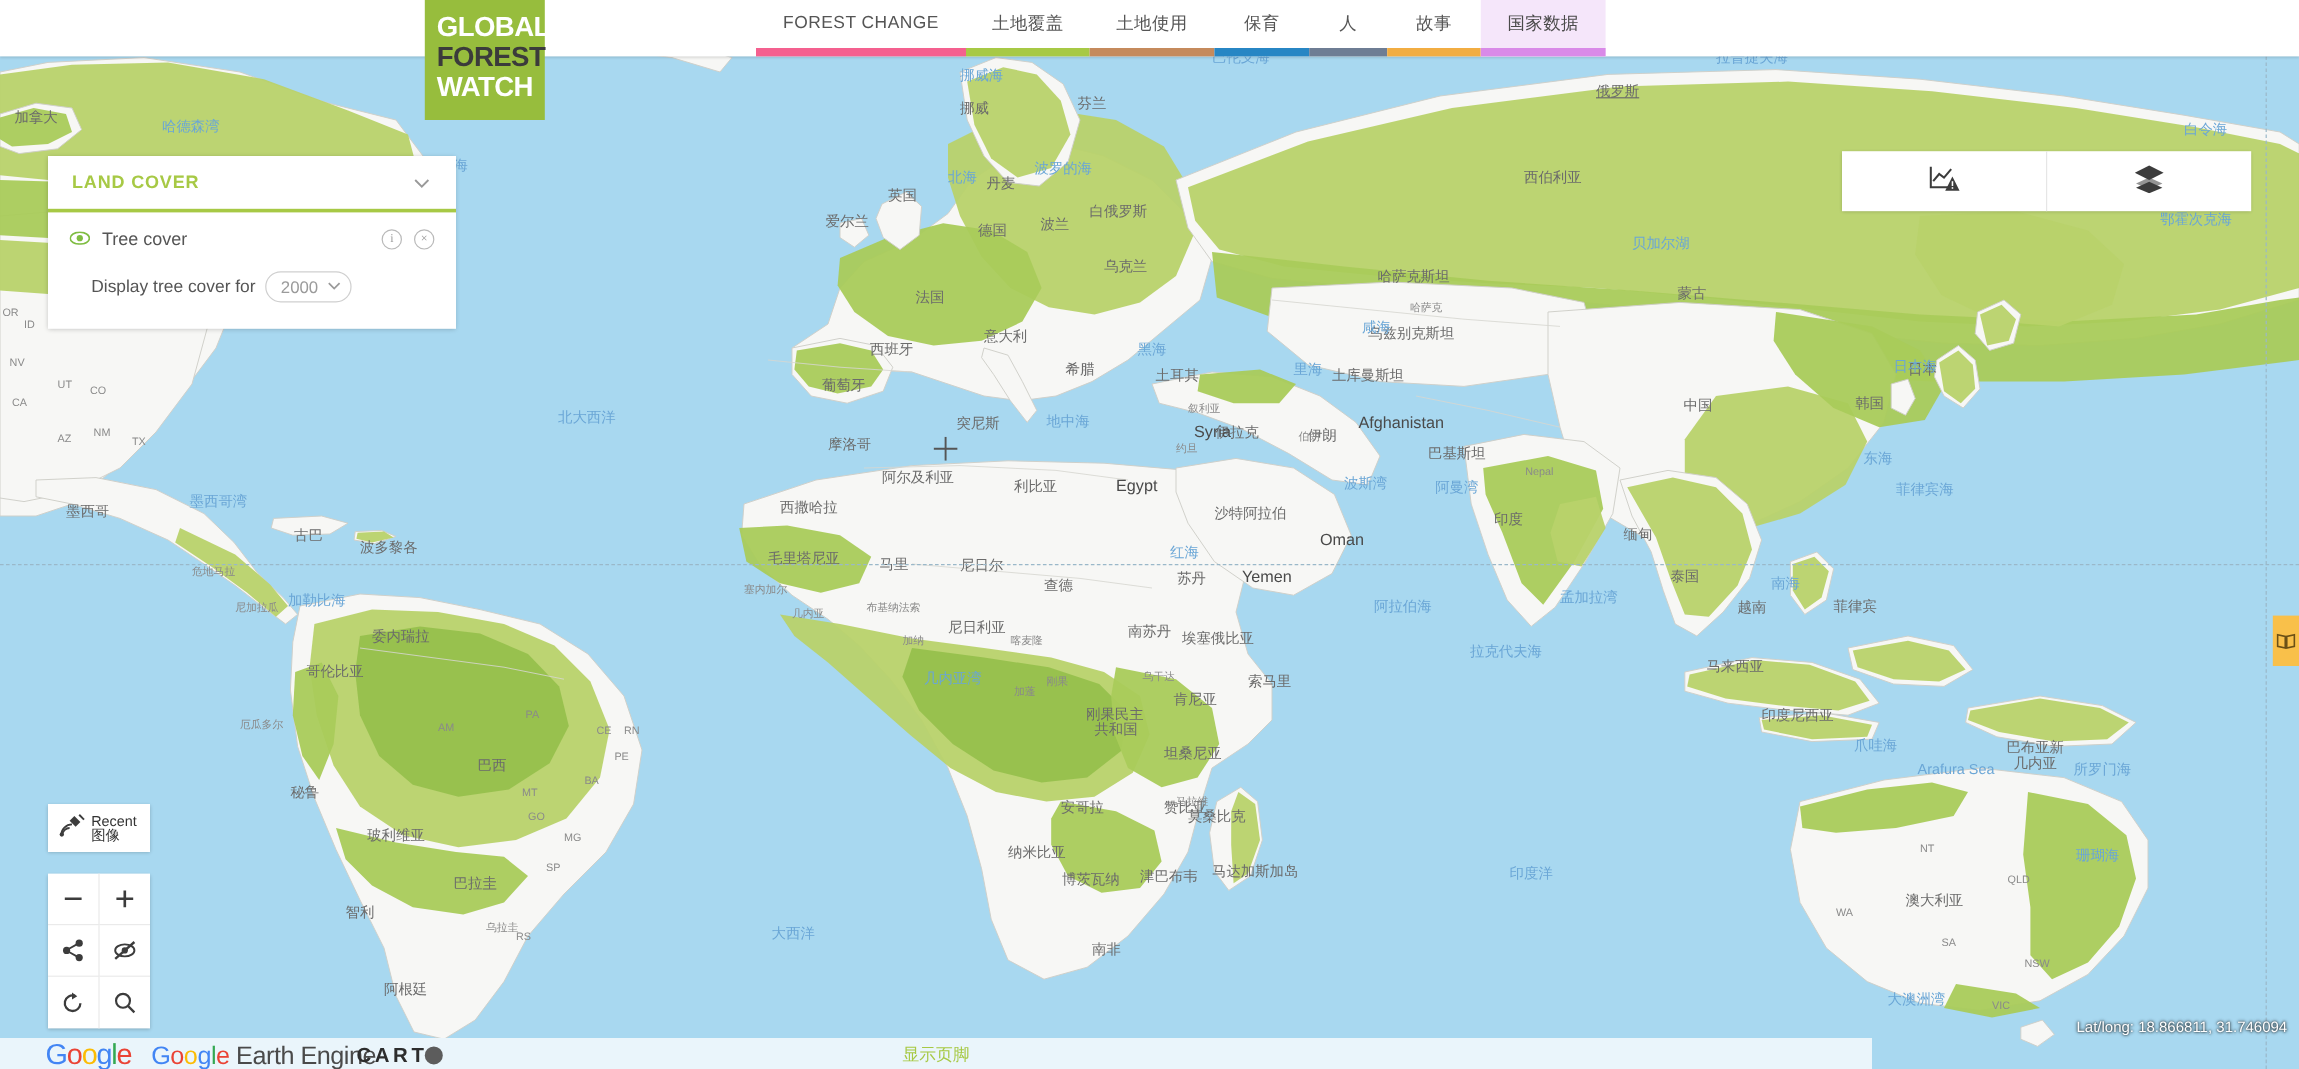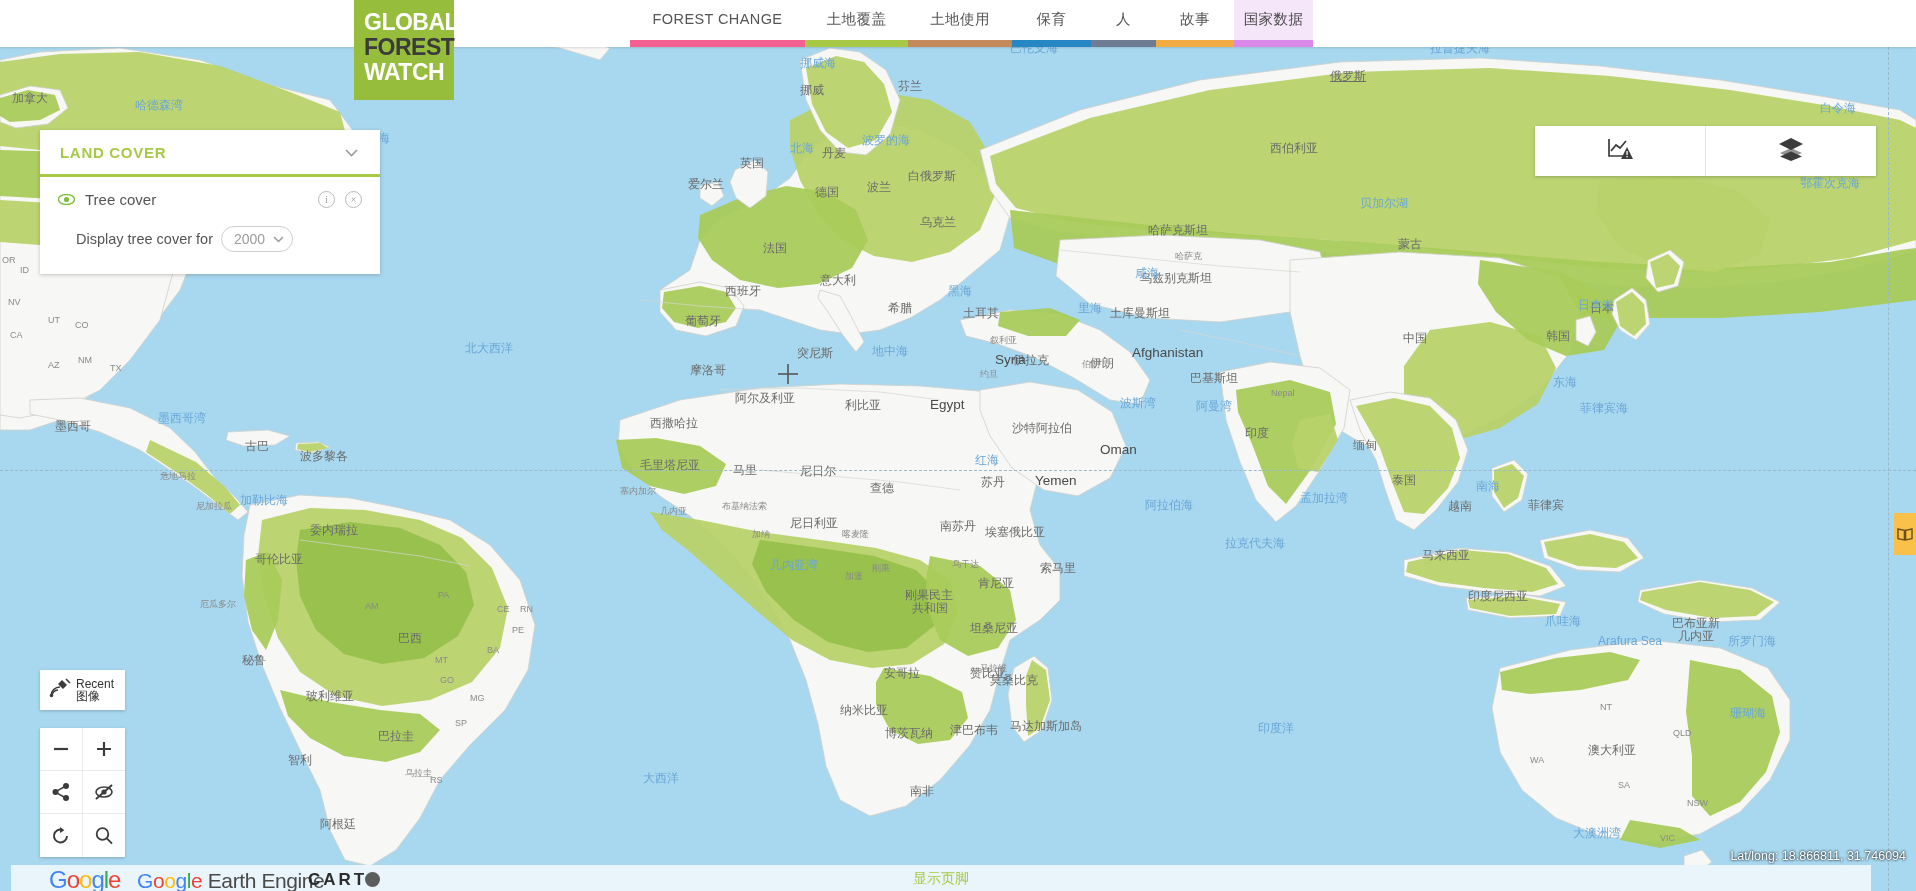--- a/index.html
+++ b/index.html
@@ -113,23 +113,23 @@
   .zg-cell:nth-child(n+5){border-bottom:none;}
 
   
   #book-tab{
     position:absolute;right:0;top:513px;width:22px;height:42px;z-index:35;
     background:#f9c04a;display:flex;align-items:center;justify-content:center;cursor:pointer;
   }
 
   
   #bottom-bar{
-    position:absolute;left:0;bottom:0;width:1860px;height:26px;z-index:36;
+    position:absolute;left:0;bottom:0;width:1560px;height:26px;z-index:36;
     background:#eaf5fb;display:flex;align-items:center;
-    font-size:14px;color:#5a5a5a;margin-left:11px;
+    font-size:14px;color:#5a5a5a;
   }
   #google-logo{position:absolute;left:38px;bottom:-3px;font-size:24px;font-weight:500;letter-spacing:-1px;}
   #gee-logo{position:absolute;left:126px;bottom:-2px;font-size:21px;letter-spacing:-.4px;color:#4a4a4a;}
   .g-b{color:#4285f4;}.g-r{color:#ea4335;}.g-y{color:#fbbc05;}.g-g{color:#34a853;}
   #carto-logo{position:absolute;left:297px;bottom:1px;font-size:17px;font-weight:bold;letter-spacing:3px;color:#2d2d2d;}
   #carto-logo .dot{display:inline-block;width:15px;height:15px;border-radius:50%;background:#5c5c5c;vertical-align:-2px;margin-left:-2px;}
   #show-footer{
     position:absolute;left:0;right:0;text-align:center;bottom:3px;
     color:#a7c945;font-size:14px;cursor:pointer;
   }
@@ -466,21 +466,21 @@
         <div class="bar" style="background: rgb(39, 134, 196);"></div>
       </div>
       <div class="navitem" style="width: 65px;">
         <span class="lbl">人</span>
         <div class="bar" style="background: rgb(110, 125, 148);"></div>
       </div>
       <div class="navitem" style="width: 78px;">
         <span class="lbl">故事</span>
         <div class="bar" style="background: rgb(242, 173, 66);"></div>
       </div>
-      <div class="navitem active" style="width: 79px;">
+      <div class="navitem active" style="width: 104px;">
         <span class="lbl">国家数据</span>
         <div class="bar" style="background: rgb(217, 138, 232);"></div>
       </div>
     </div>
 </div>
 
 <div id="logo">
   <div>GLOBAL</div>
   <div class="mid">FOREST</div>
   <div>WATCH</div>

